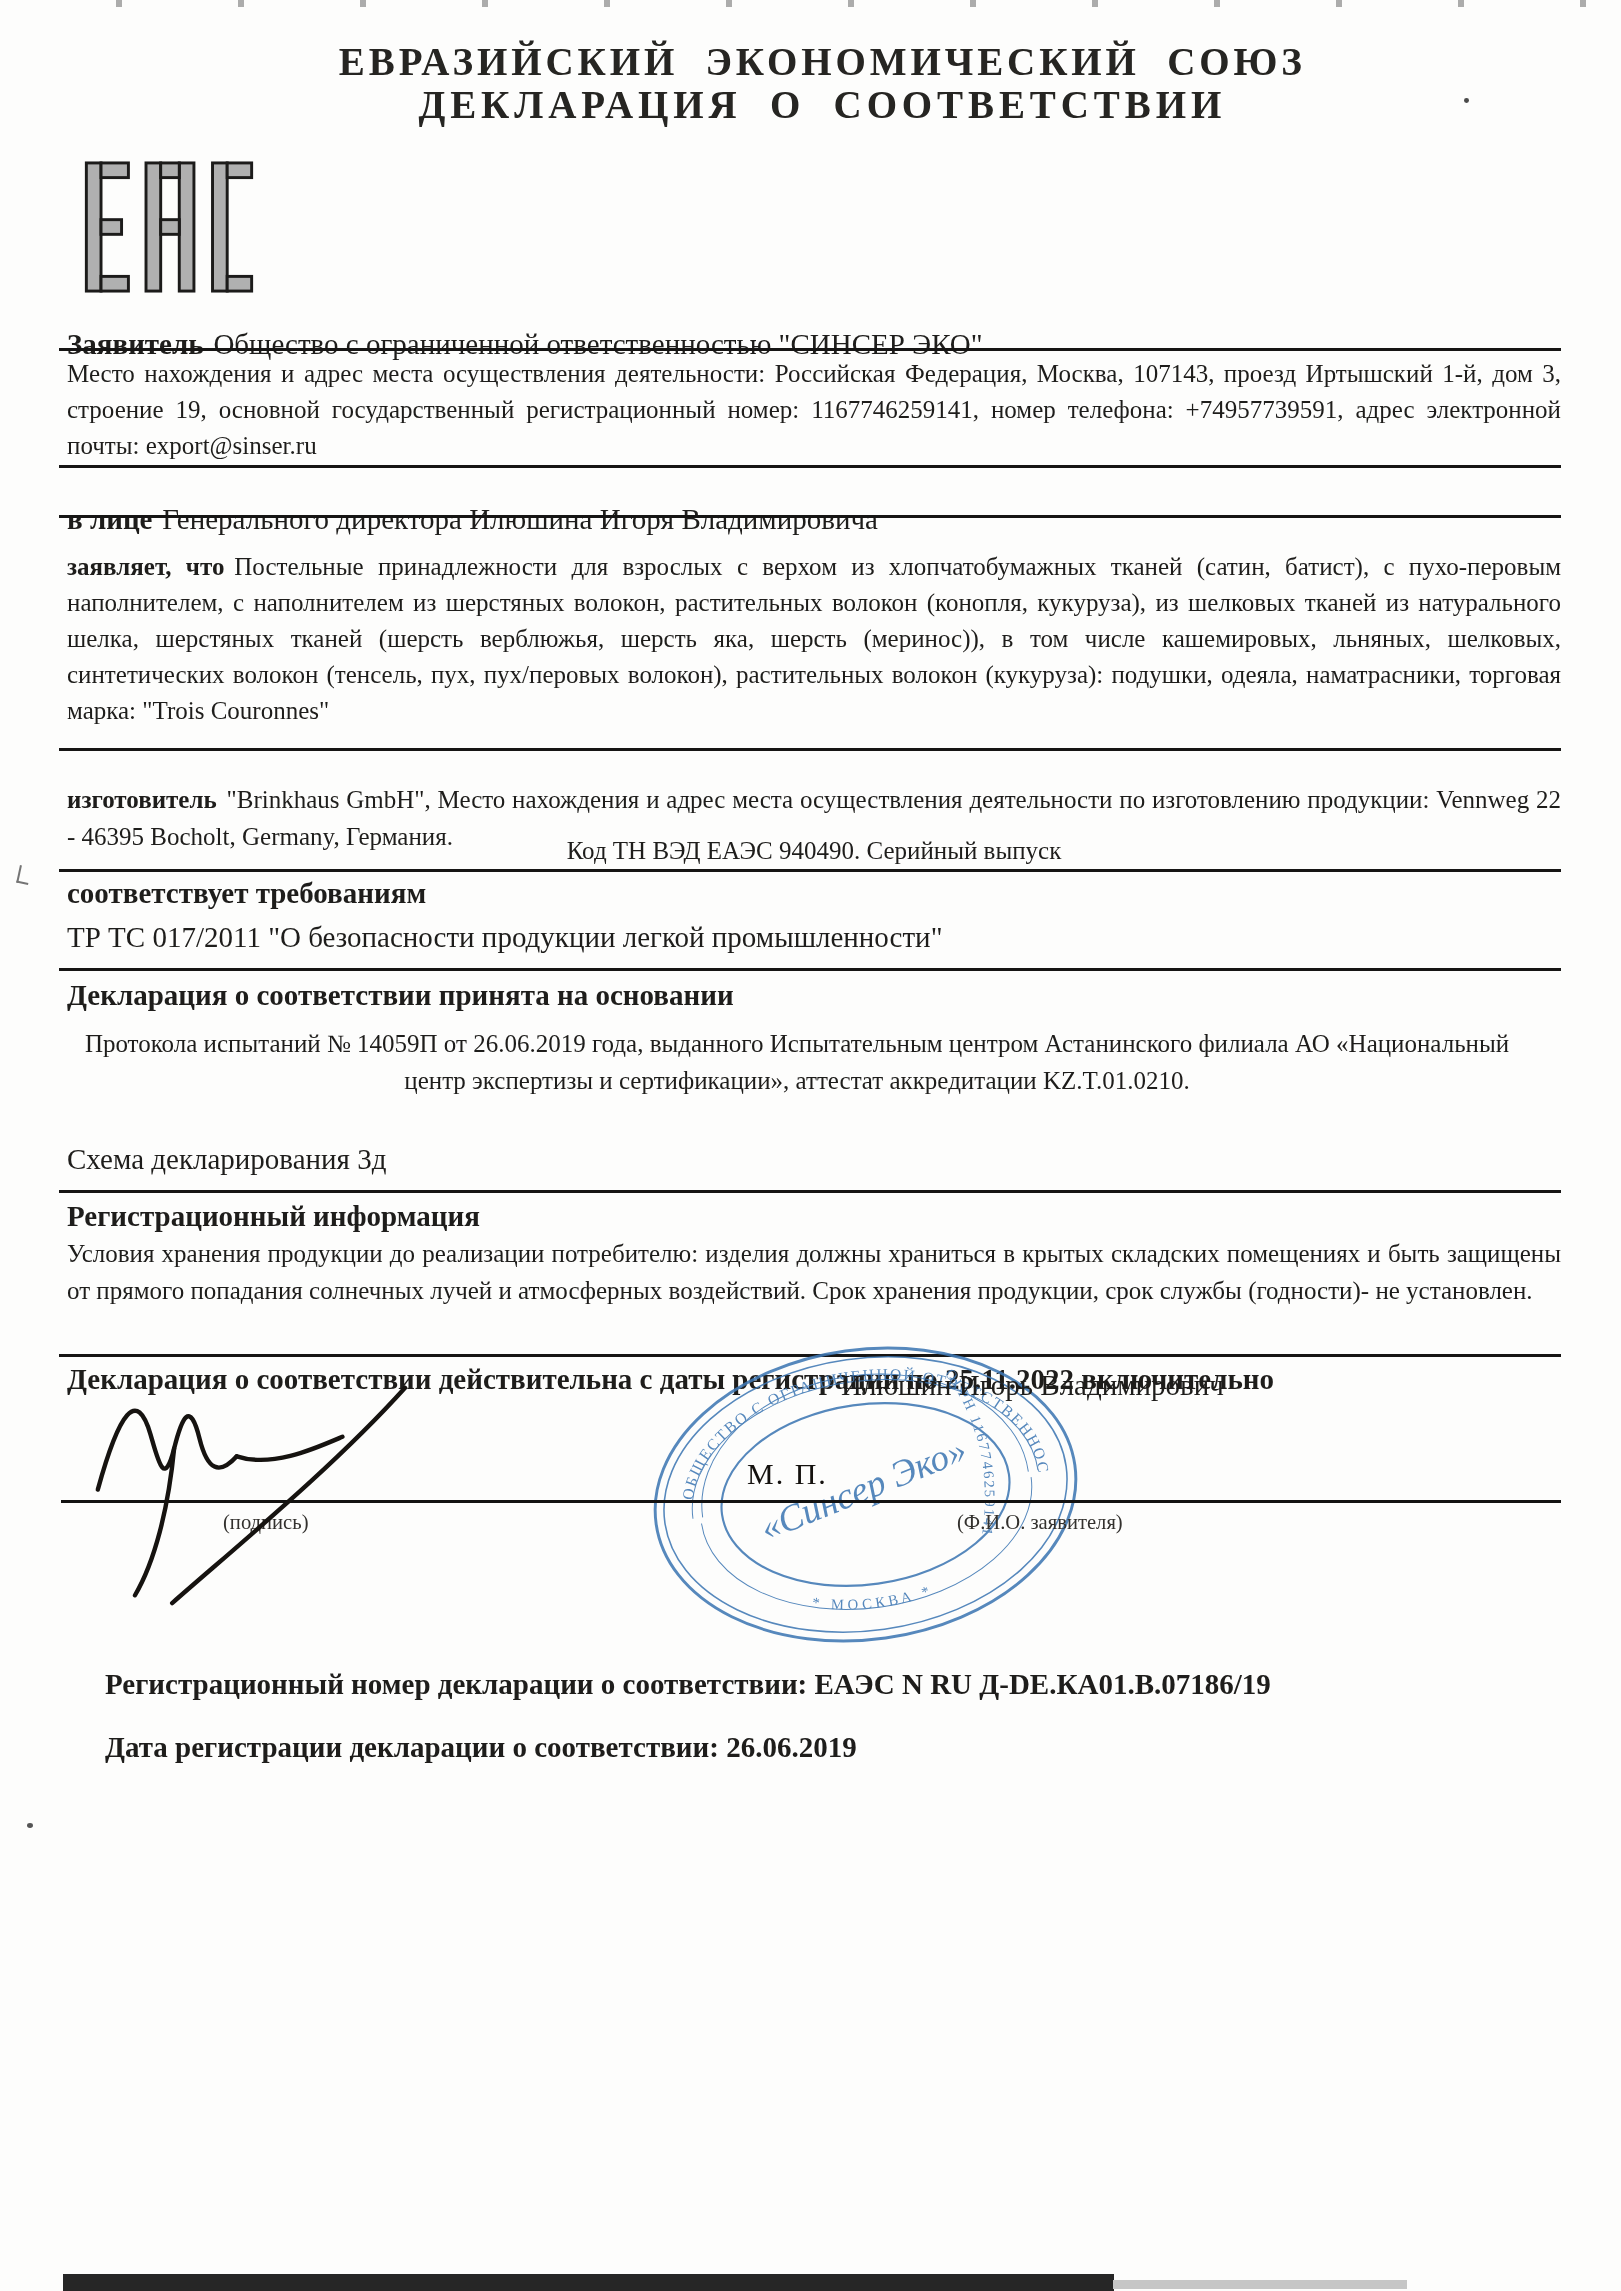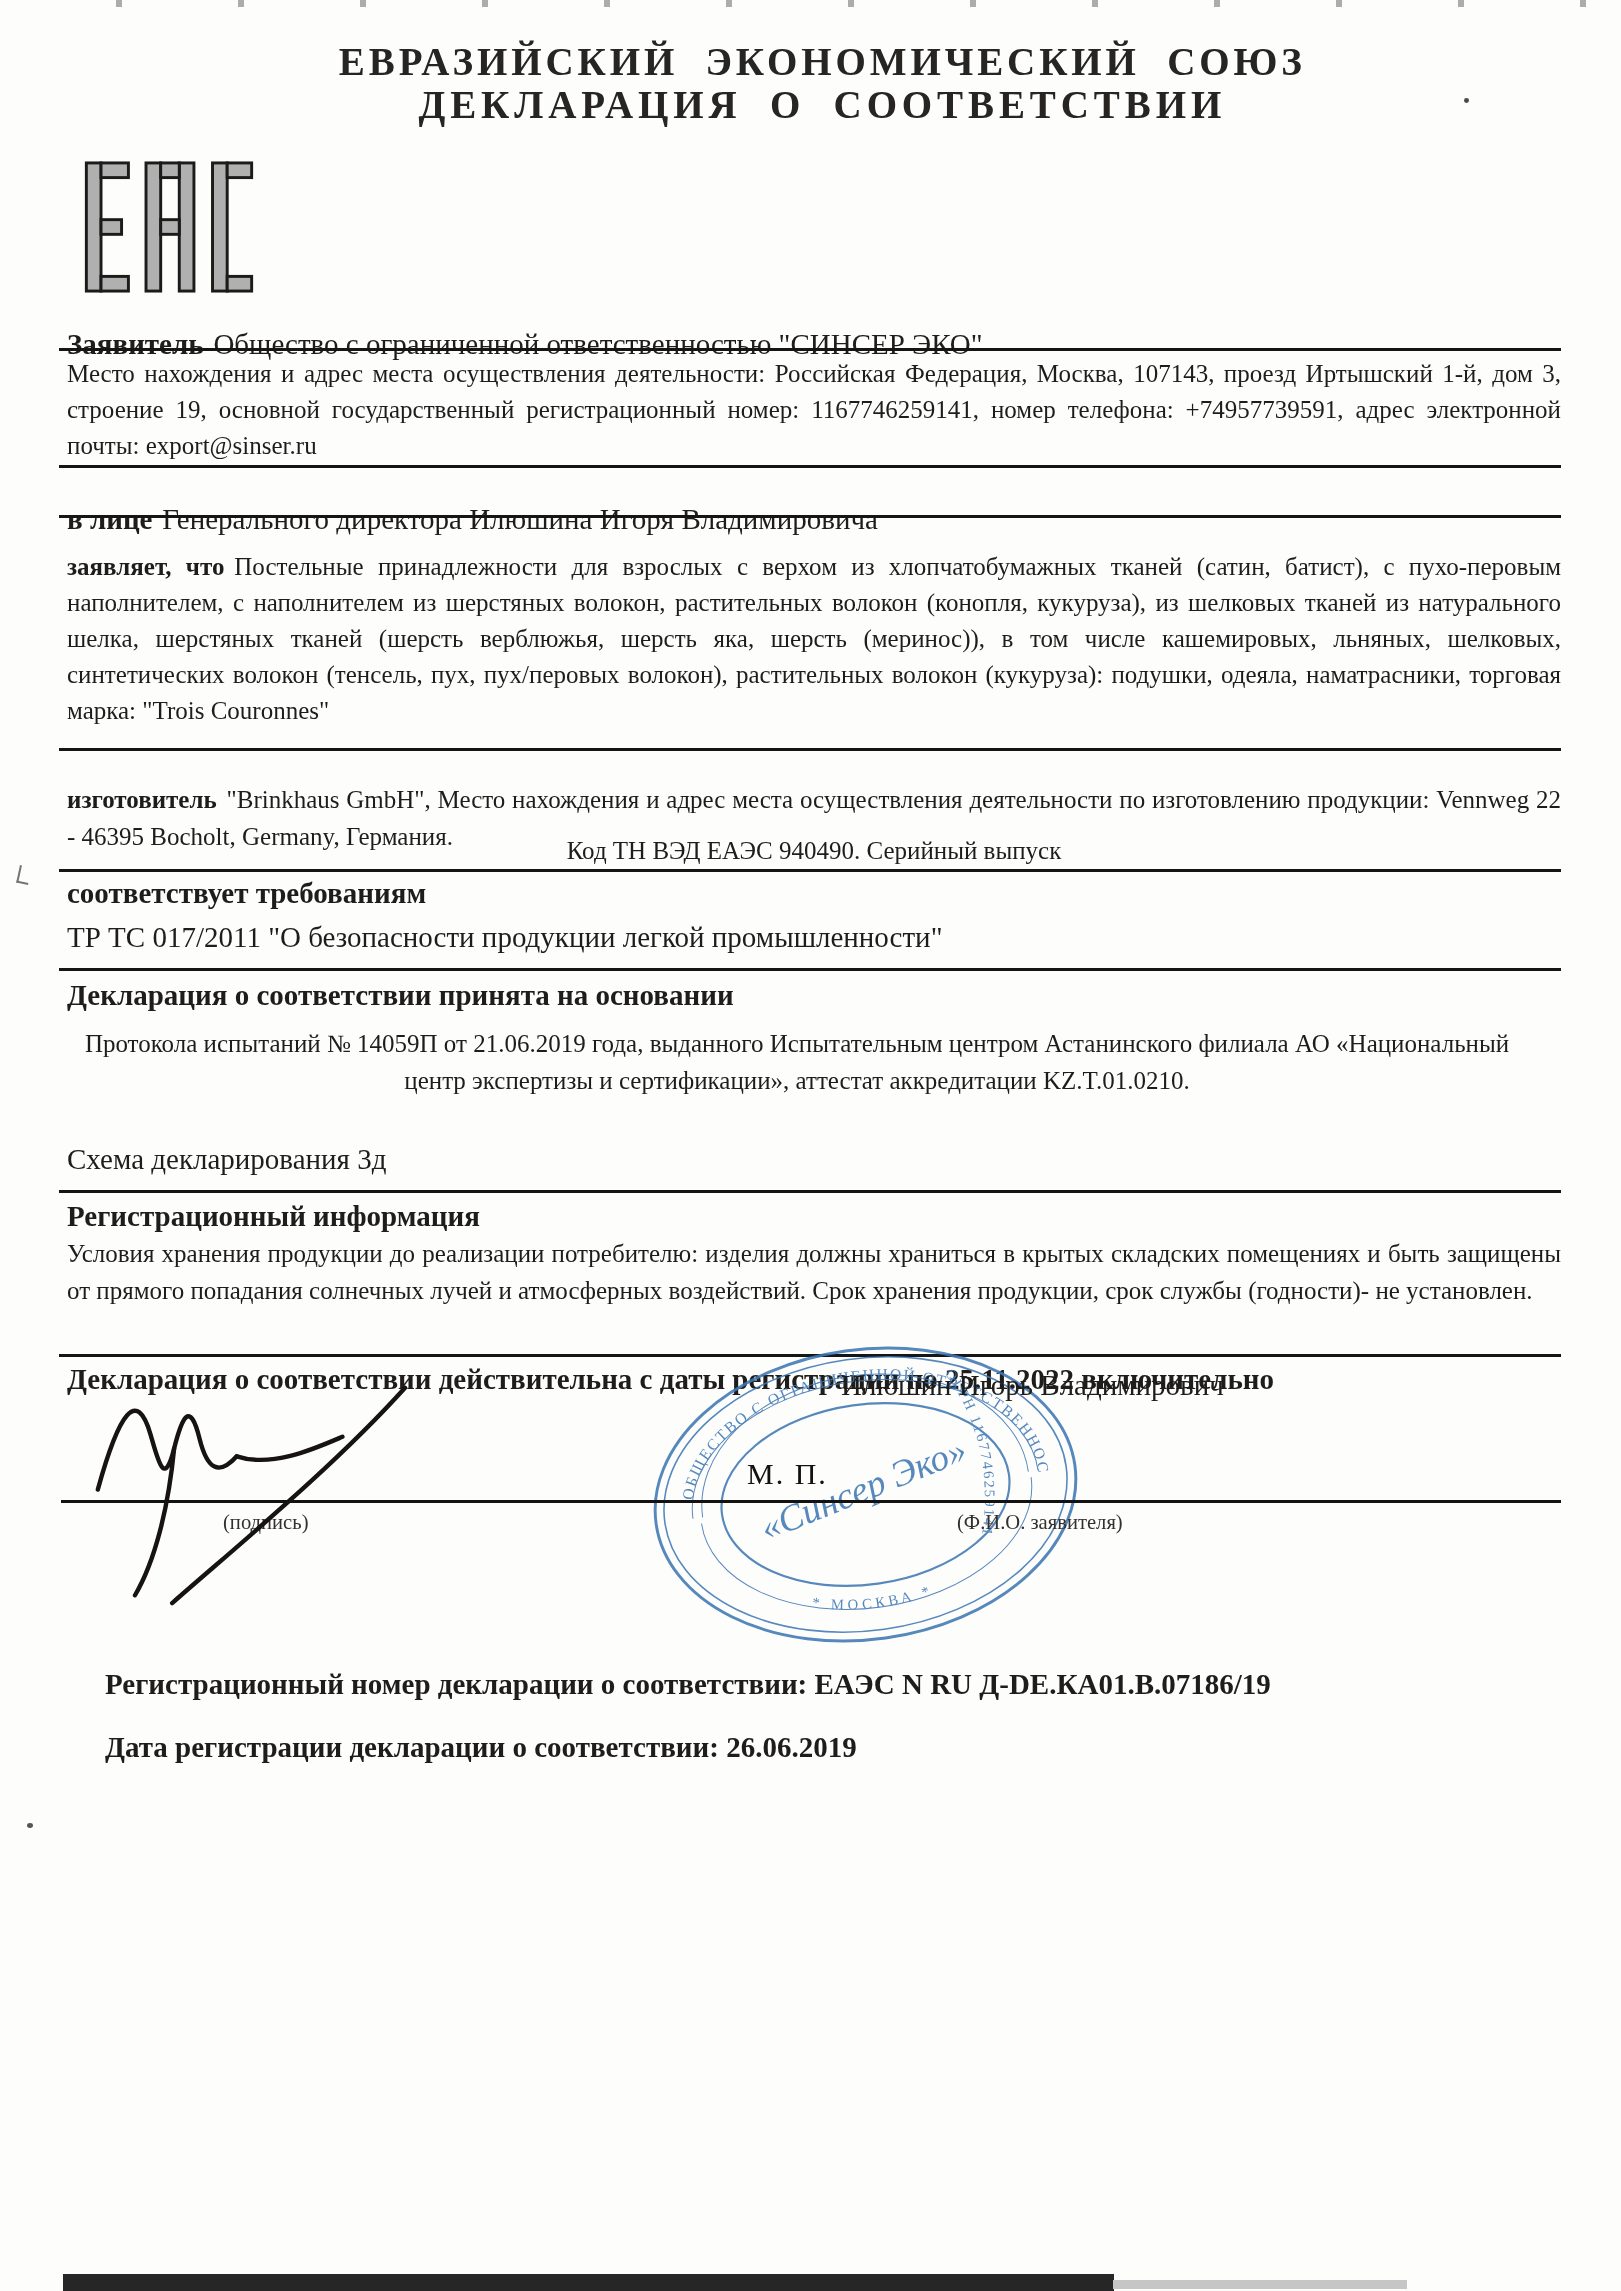--- a/index.html
+++ b/index.html
@@ -101,21 +101,21 @@
   <b class="lbl">изготовитель</b><span>"Brinkhaus GmbH", Место нахождения и адрес места осуществления деятельности по изготовлению продукции: Vennweg 22 - 46395 Bocholt, Germany,  Германия.</span>
 </p>
 <div class="abs para para-left" style="top:833px">Код ТН ВЭД ЕАЭС 940490. Серийный выпуск</div>
 <div class="abs rule" style="top:869px"></div>
 
 <div class="abs line-row bold" style="top:875px">соответствует требованиям</div>
 <div class="abs line-row" style="top:919px">ТР ТС 017/2011 "О безопасности продукции легкой промышленности"</div>
 <div class="abs rule" style="top:968px"></div>
 
 <div class="abs line-row bold" style="top:977px">Декларация о соответствии принята на основании</div>
-<div class="abs para para-left" style="top:1025px;line-height:37px;width:1460px">Протокола испытаний № 14059П от 21.06.2019 года, выданного Испытательным центром Астанинского филиала АО «Национальный центр экспертизы и сертификации», аттестат аккредитации KZ.T.01.0210.</div>
+<div class="abs para para-left" style="top:1025px;line-height:37px;width:1460px">Протокола испытаний № 14059П от 26.06.2019 года, выданного Испытательным центром Астанинского филиала АО «Национальный центр экспертизы и сертификации», аттестат аккредитации KZ.T.01.0210.</div>
 <div class="abs line-row" style="top:1141px">Схема декларирования 3д</div>
 <div class="abs rule" style="top:1190px"></div>
 
 <div class="abs line-row bold" style="top:1198px">Регистрационный информация</div>
 <div class="abs para" style="top:1235px;line-height:37px">Условия хранения продукции до реализации потребителю: изделия должны храниться в крытых складских помещениях и быть защищены от прямого попадания солнечных лучей и атмосферных воздействий. Срок хранения продукции, срок службы (годности)- не установлен.</div>
 <div class="abs rule" style="top:1354px"></div>
 
 <div class="abs line-row bold" style="top:1361px">Декларация о соответствии действительна с даты регистрации по 25.11.2022 включительно</div>
 
 <svg class="abs sig-svg" viewBox="0 0 436 232">

